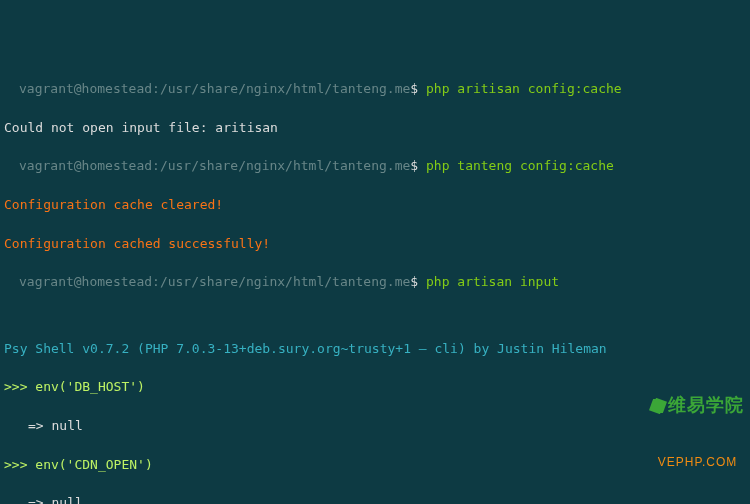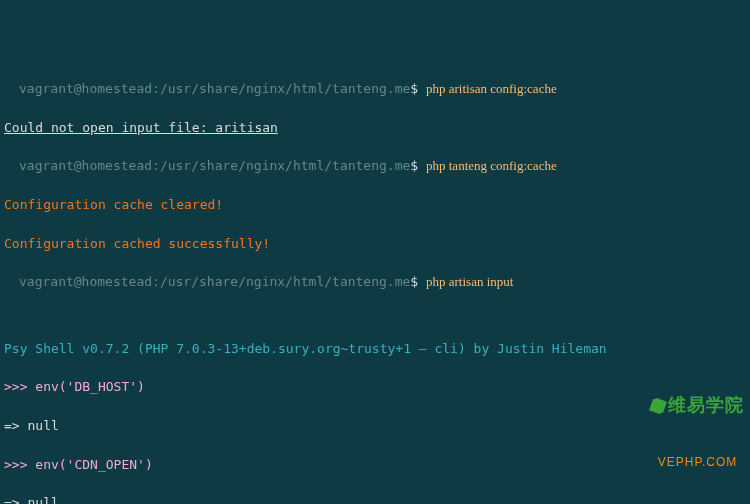--- a/index.html
+++ b/index.html
@@ -12,26 +12,26 @@
     width: 750px;
     height: 504px;
     overflow: hidden;
     padding: 2px 4px;
     position: relative;
     white-space: pre;
   }
   .line { white-space: pre; }
   .prompt { color: #688688; margin-left: 15px; }
   .dollar { color: #dcdcdc; }
-  .cmd { color: #fdba74; font-family: Liberation Serif, serif; }
-  .err { color: #dcdcdc; text-decoration: underline; }
+  .cmd { color: #84cc16; }
+  .err { color: #dcdcdc; }
   .ok-green { color: #f97316; }
   .psy { color: #37b1c2; margin-top: 28px; }
-  .repl { color: #f9a8d4; }
-  .eq { color: #dcdcdc; }
+  .repl { color: #bef264; }
+  .eq { color: #dcdcdc; margin-left: 24px; }
   .watermark {
     position: absolute;
     right: 6px;
     bottom: 12px;
     font-family: Liberation Sans, sans-serif;
     text-align: center;
   }
   .watermark .wm-top { color: #3ba637; font-size: 18px; font-weight: bold; letter-spacing: 1px; }
   .watermark .wm-bot { color: #f08b12; font-size: 12px; letter-spacing: 1px; }
   .wm-leaf {

